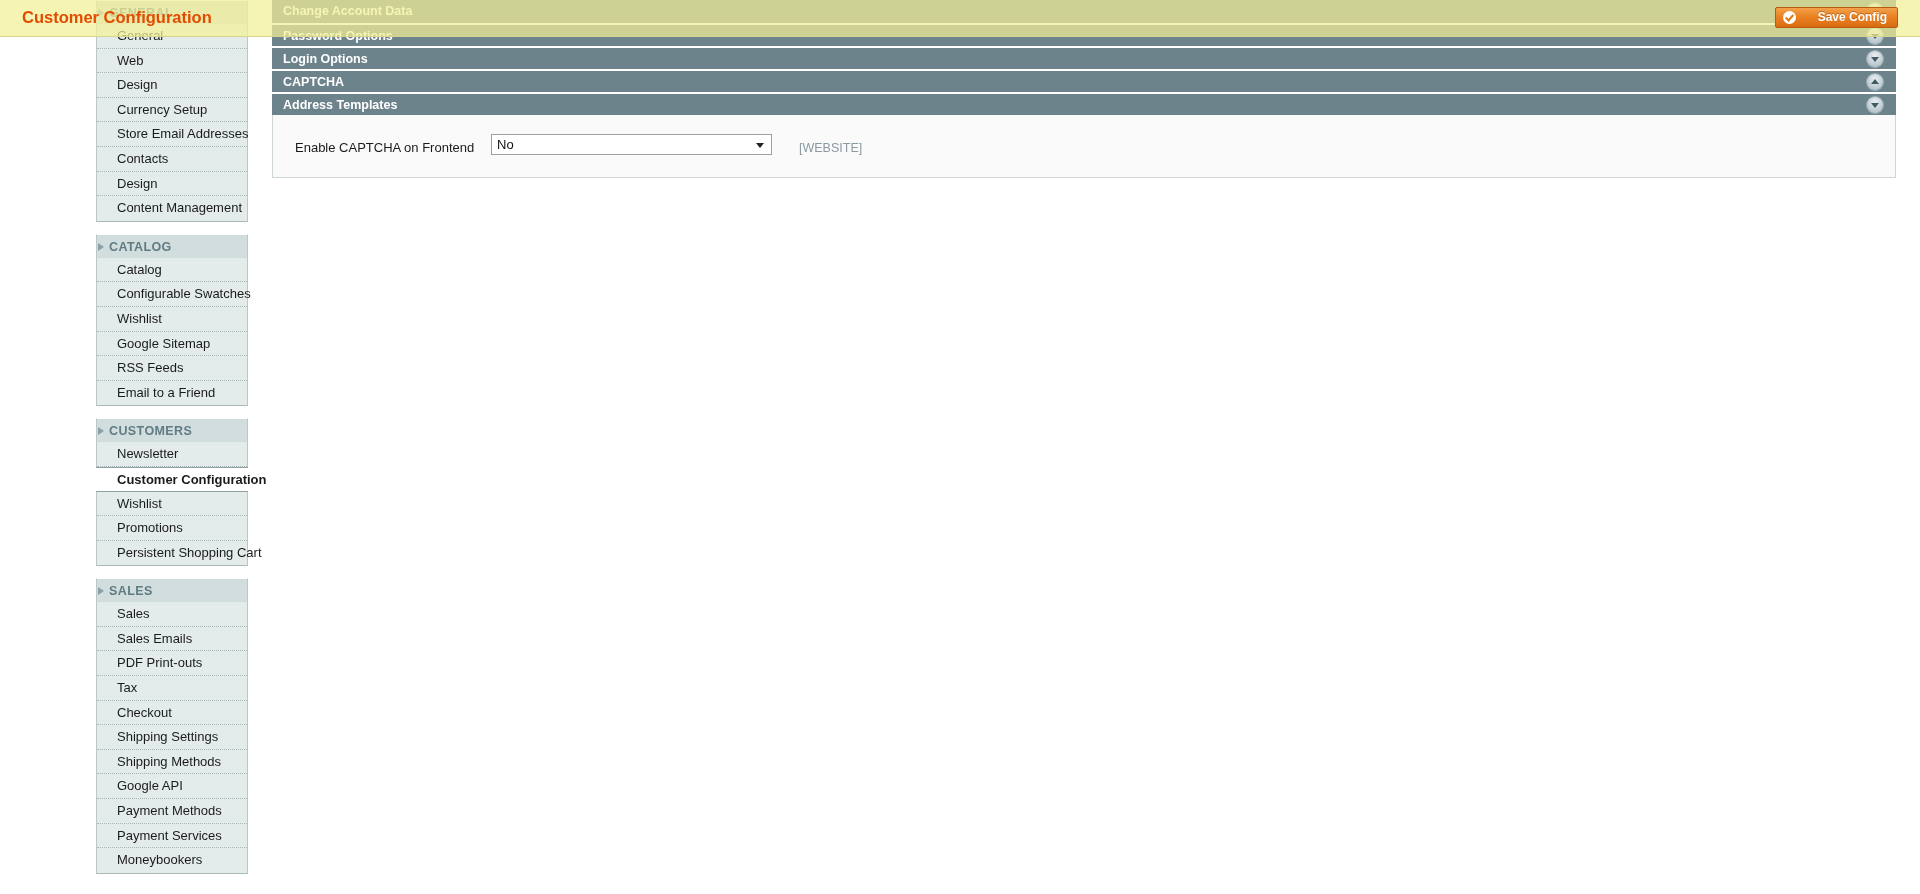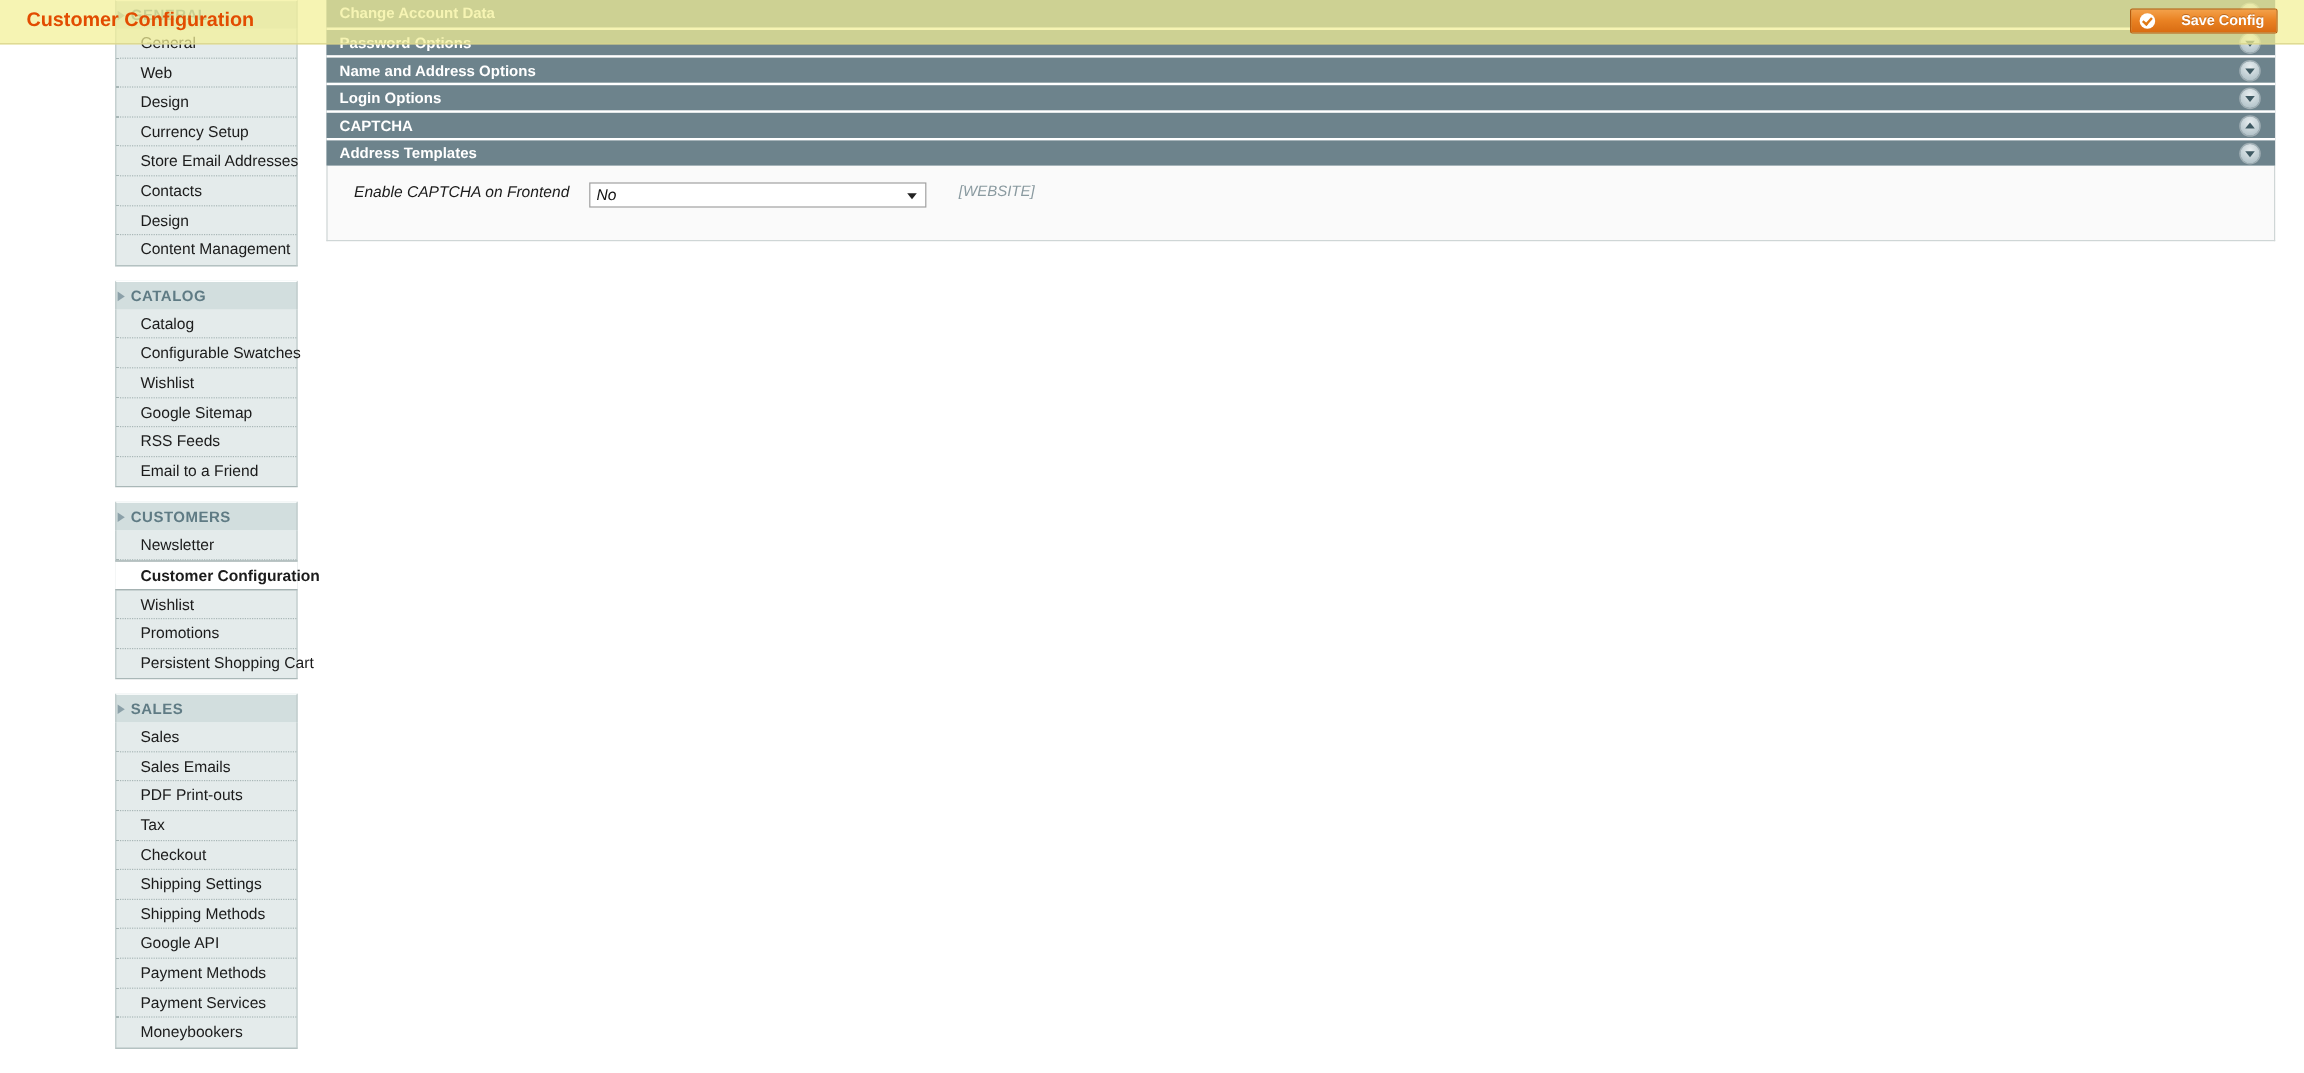--- a/index.html
+++ b/index.html
@@ -132,24 +132,23 @@
 
   .section-body {
     background: #fafafa;
     border: 1px solid #cfd6d6;
     border-top: none;
     box-sizing: border-box;
     padding: 14px 0 22px 0;
   }
   .field-row {
     display: flex;
-    align-items: flex-start;
+    align-items: flex-end;
     height: 26px;
     padding-left: 22px;
-    font-style: italic;
   }
   .field-label {
     width: 196px;
     font-size: 13px;
     color: #1b1b1b;
     text-align: left;
     white-space: nowrap;
   }
   .field-select {
     width: 281px;
@@ -285,21 +284,20 @@
       <div class="nav-item"><span>Google API</span></div>
       <div class="nav-item"><span>Payment Methods</span></div>
       <div class="nav-item"><span>Payment Services</span></div>
       <div class="nav-item"><span>Moneybookers</span></div>
     </div>
   </div>
 
 <div id="content">
     <div class="section-head"><span>Change Account Data</span><span class="chev down"></span></div>
     <div class="section-head"><span>Password Options</span><span class="chev down"></span></div>
-    <div class="section-head"><span>Name and Address Options</span><span class="chev down"></span></div>
     <div class="section-head"><span>Login Options</span><span class="chev down"></span></div>
     <div class="section-head"><span>CAPTCHA</span><span class="chev up"></span></div>
     <div class="section-head"><span>Address Templates</span><span class="chev down"></span></div>
     <div class="section-body">
       <div class="field-row">
         <div class="field-label">Enable CAPTCHA on Frontend</div>
         <div class="field-select"><span>No</span><span class="arrow"></span></div>
         <div class="field-scope">[WEBSITE]</div>
       </div>
     </div>

